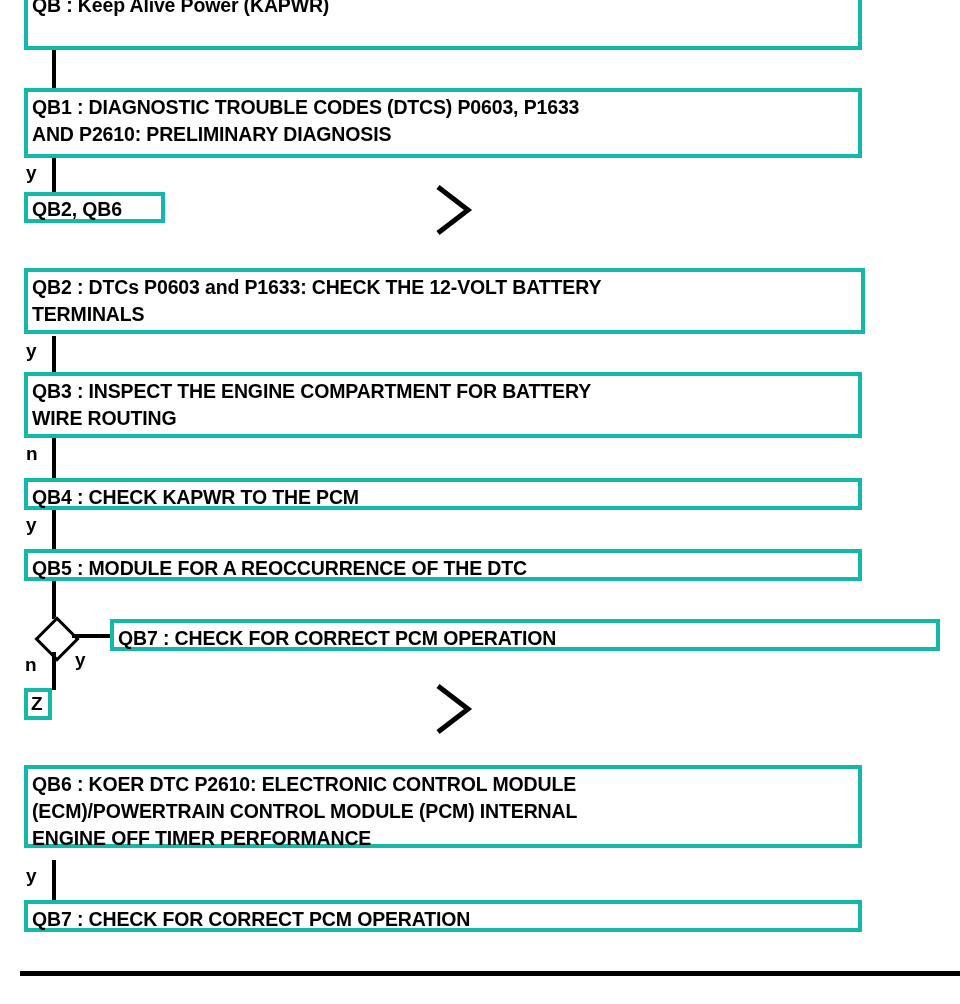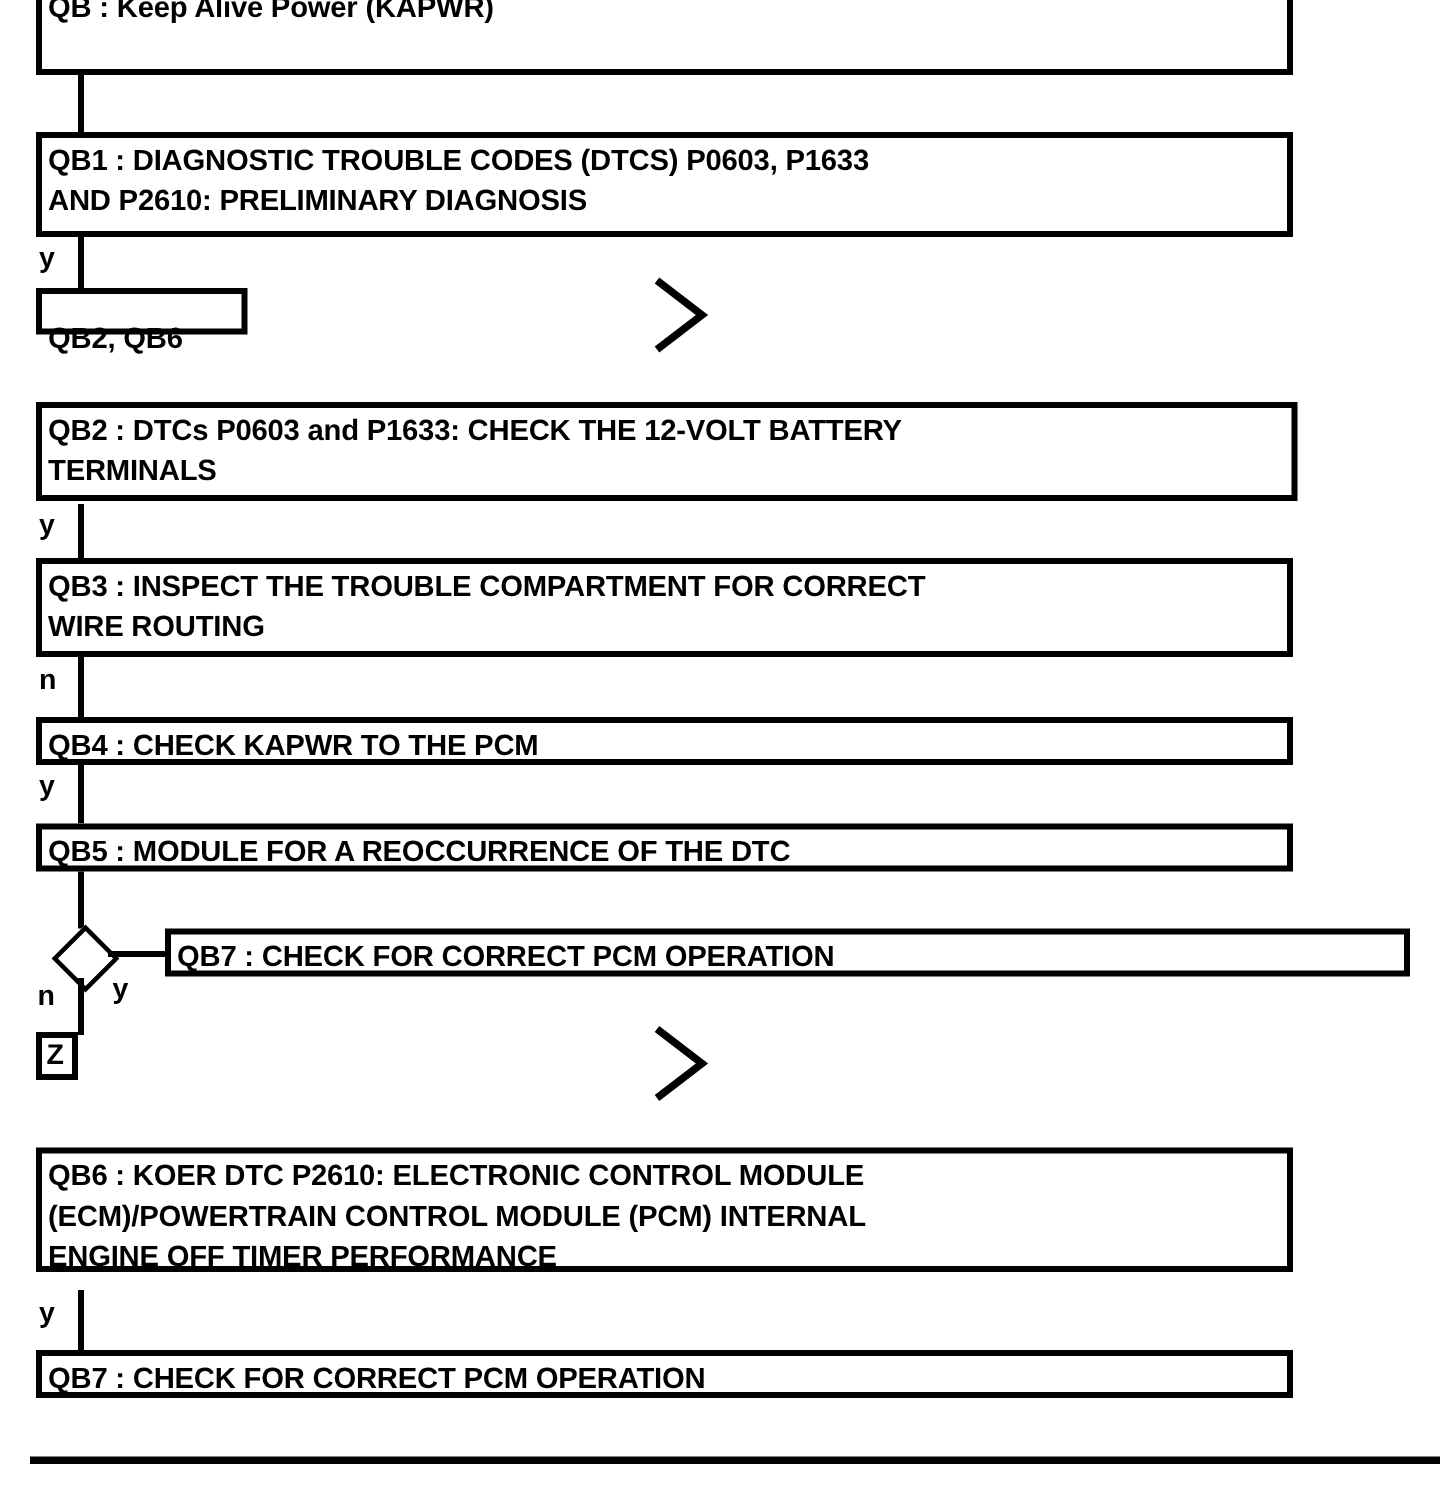--- a/index.html
+++ b/index.html
@@ -14,38 +14,38 @@
     height: 1004px;
     background: #ffffff;
     font-family: "Liberation Sans", sans-serif;
     overflow: hidden;
     border-radius: 14px;
   }
   
   .node {
     position: absolute;
     box-sizing: border-box;
-    border: 4px solid #000000;
+    border: 4px solid #14b8a6;
     background: #ffffff;
     color: #000000;
     font-weight: bold;
     font-size: 19.5px;
     line-height: 27px;
     letter-spacing: -0.15px;
     padding: 2px 0 2px 4px;
     white-space: pre-line;
     overflow: visible;
   }
   
   .node.open-top {
     border-top: none;
   }
   
   .node.ref {
-    padding: 18px 1px 1px 4px;
+    padding: 1px 1px 1px 4px;
     font-size: 19.5px;
     line-height: 25px;
   }
   .node.ref-tiny {
     padding: 0 2px 0 3px;
     font-size: 19px;
     line-height: 24px;
   }
   
   .vline {
@@ -115,21 +115,21 @@
       <polyline points="6,5 36,28 6,51" fill="none" stroke="#000000" stroke-width="5"></polyline>
     </svg>
   </div>
 
   <div class="node" style="left:24px; top:268px; width:841px; height:66px;">QB2 : DTCs P0603 and P1633: CHECK THE 12-VOLT BATTERY
 TERMINALS</div>
 
   <div class="vline" style="left:52px; top:336px; height:36px;"></div>
   <div class="branch-label" style="left:26px; top:341px;">y</div>
 
-  <div class="node" style="left:24px; top:372px; width:838px; height:66px;">QB3 : INSPECT THE TROUBLE COMPARTMENT FOR CORRECT
+  <div class="node" style="left:24px; top:372px; width:838px; height:66px;">QB3 : INSPECT THE ENGINE COMPARTMENT FOR BATTERY
 WIRE ROUTING</div>
 
   <div class="vline" style="left:52px; top:438px; height:40px;"></div>
   <div class="branch-label" style="left:26px; top:444px;">n</div>
 
   <div class="node" style="left:24px; top:478px; width:838px; height:32px;">QB4 : CHECK KAPWR TO THE PCM</div>
 
   <div class="vline" style="left:52px; top:510px; height:39px;"></div>
   <div class="branch-label" style="left:26px; top:515px;">y</div>
 

